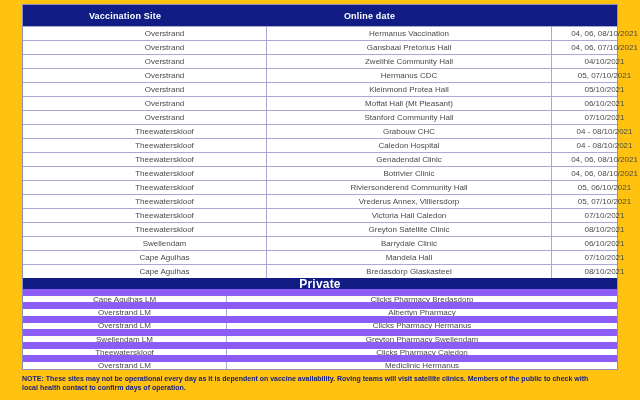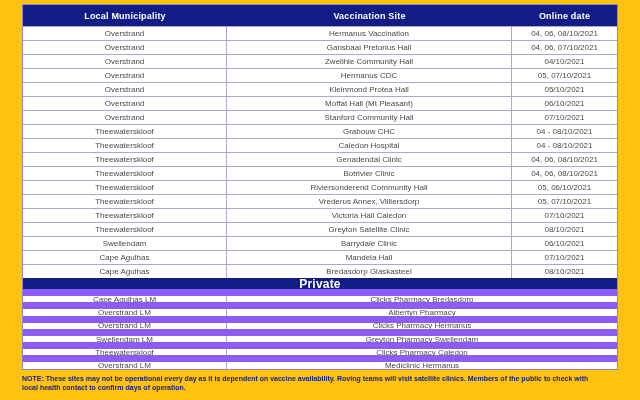--- a/index.html
+++ b/index.html
@@ -30,20 +30,21 @@
     font-weight: bold;
     font-size: 9px;
     text-align: center;
     letter-spacing: 0.2px;
   }
   .row {
     display: grid;
     grid-template-columns: 204px 285px 105px;
     height: 14px;
     border-top: 1px solid #aba8d4;
+    padding-left: 40px;
   }
   .prow {
     display: grid;
     grid-template-columns: 204px 390px;
     height: 13.3px;
     border-top: 7px solid #8b5cf6;
   }
   .cell {
     display: flex;
     align-items: center;
@@ -78,21 +79,20 @@
     line-height: 8.5px;
   }
 </style>
 </head>
 <body>
 
 <div class="screen">
   <div class="table">
 
     <div class="thead">
-      <div class="th">Local Municipality</div>
       <div class="th">Vaccination Site</div>
       <div class="th">Online date</div>
     </div>
 
     <div class="row">
       <div class="cell">Overstrand</div>
       <div class="cell">Hermanus Vaccination</div>
       <div class="cell">04, 06, 08/10/2021</div>
     </div>
     <div class="row">

